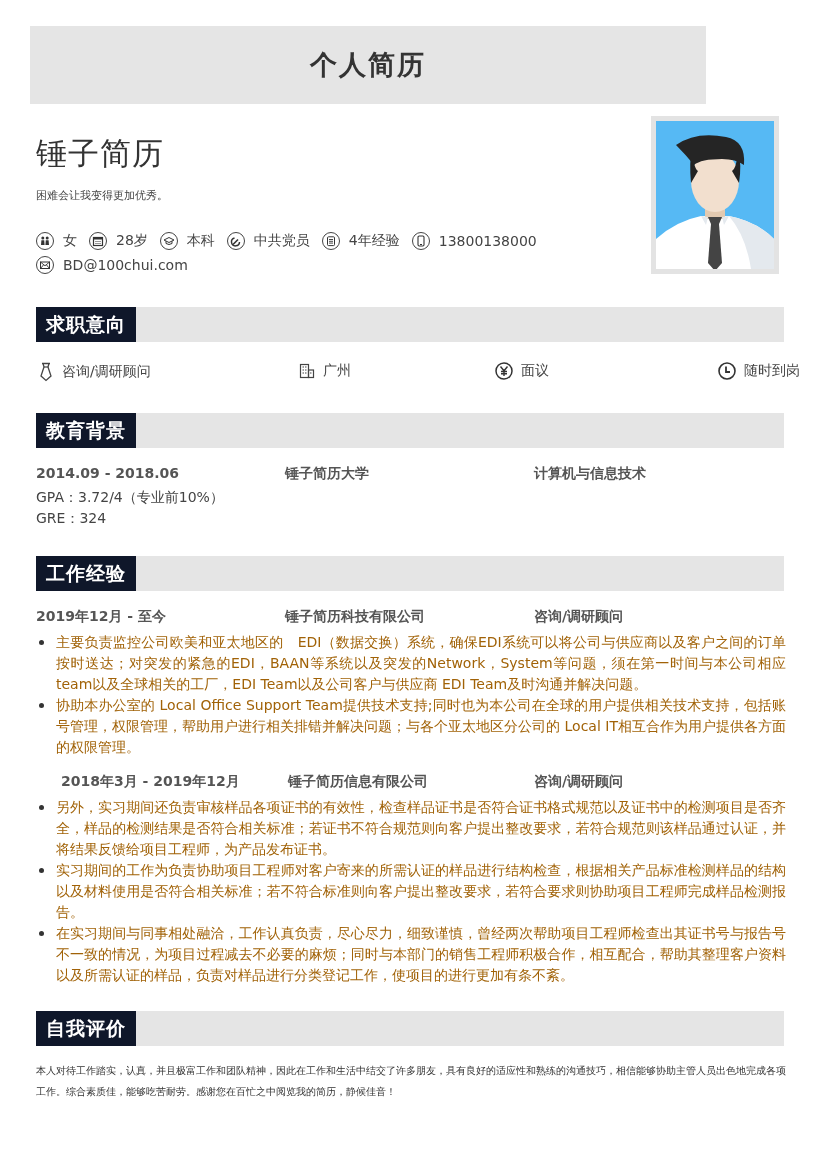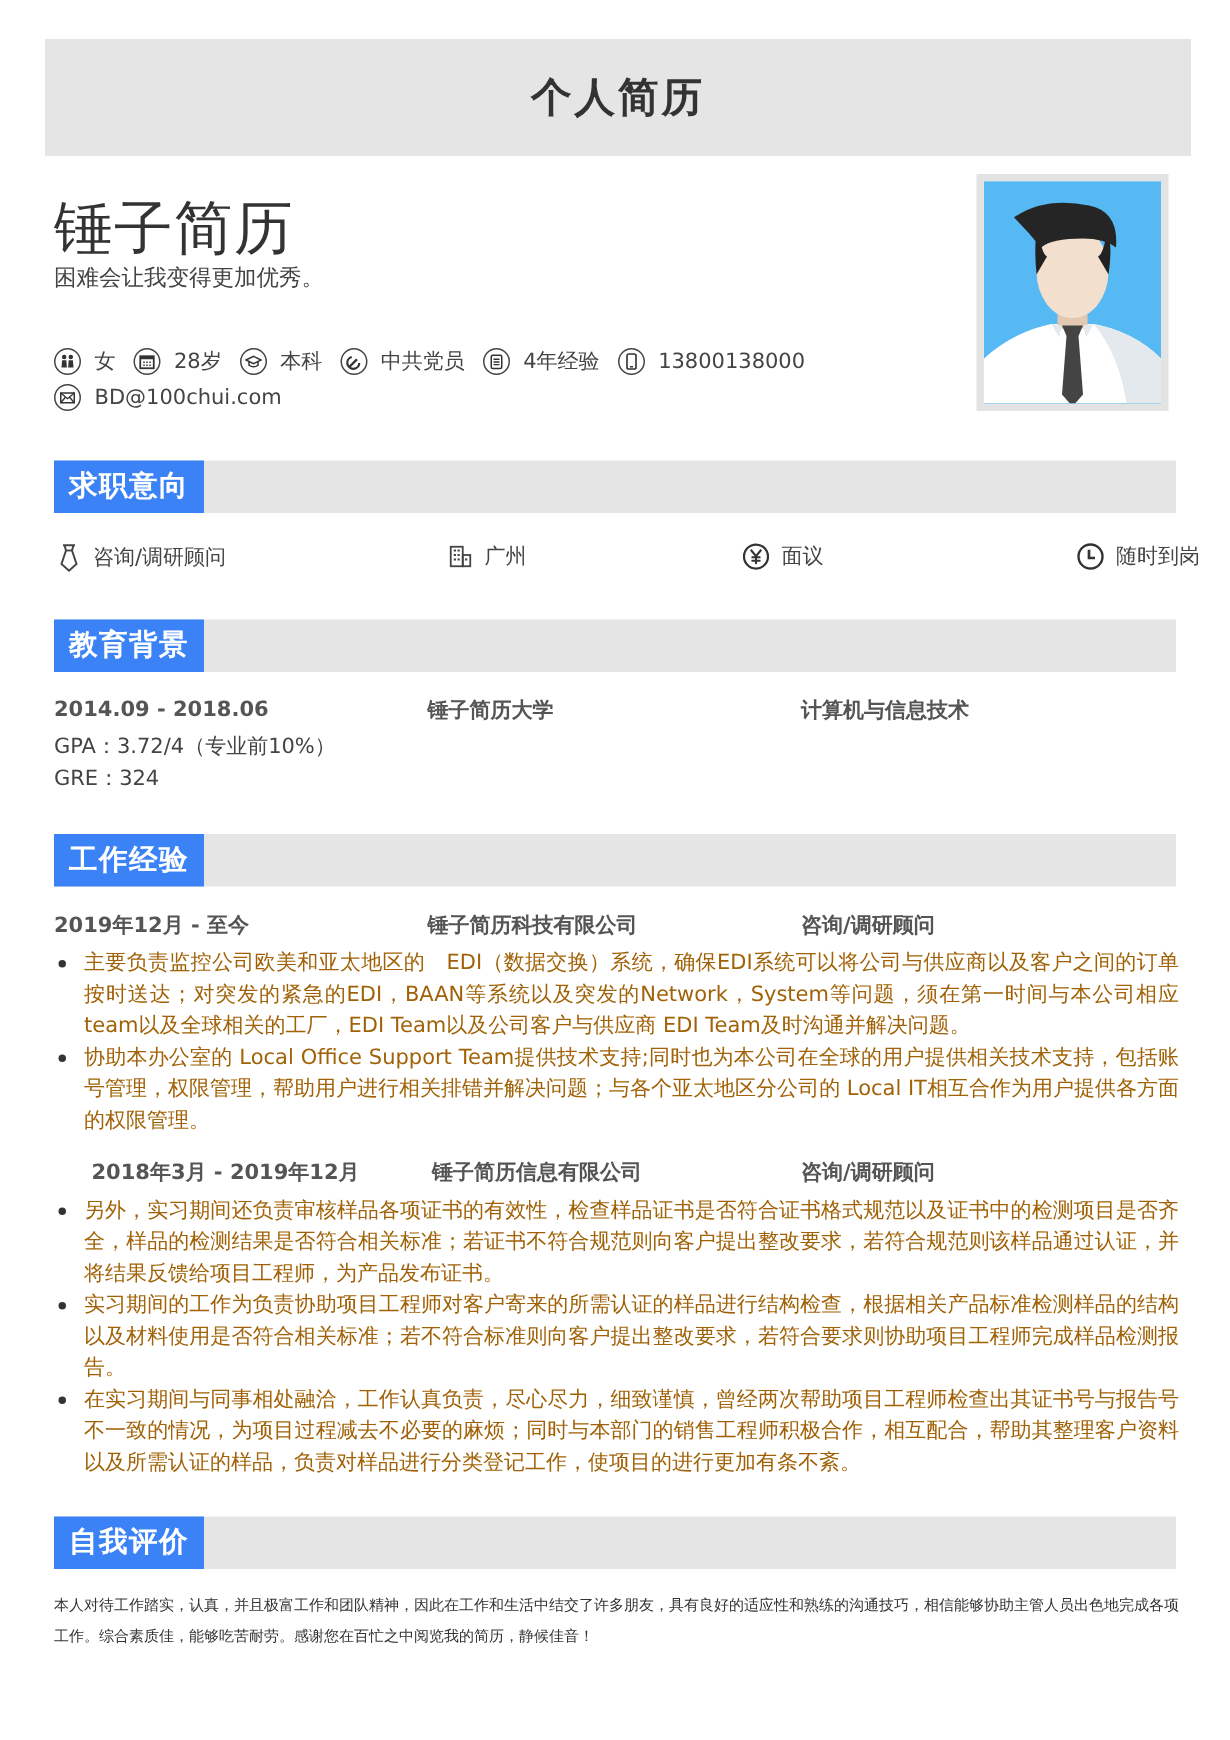--- a/index.html
+++ b/index.html
@@ -1,34 +1,34 @@
 <!DOCTYPE html>
 <html><head>
 <meta charset="utf-8">
 <style>
   * { box-sizing: border-box; margin: 0; padding: 0; }
   html, body { width: 820px; height: 1160px; background: #ffffff; }
   body { font-family: "DejaVu Sans", "Liberation Sans", sans-serif; color: #333333; position: relative; overflow: hidden; }
 
-  .top-banner { position: absolute; left: 30px; top: 26px; width: 764px; height: 78px; background: #e5e5e5; display: flex; align-items: center; justify-content: center; }
+  .top-banner { position: absolute; left: 30px; top: 26px; width: 676px; height: 78px; background: #e5e5e5; display: flex; align-items: center; justify-content: center; }
   .top-banner .title { font-size: 27px; font-weight: bold; color: #333333; letter-spacing: 2px; }
 
   .profile { position: absolute; left: 36px; top: 130px; width: 600px; }
-  .profile .name { font-size: 39px; color: #333; line-height: 46px; letter-spacing: 1px; }
-  .profile .motto { font-size: 15px; color: #444; }
+  .profile .name { font-size: 31px; color: #333; line-height: 46px; letter-spacing: 1px; }
+  .profile .motto { margin-top: 12px; font-size: 11px; color: #444; }
   .info-row { position: absolute; left: 36px; display: flex; align-items: center; font-size: 14px; color: #444; }
   .info-item { display: flex; align-items: center; margin-right: 12px; }
   .icon-circle { width: 18px; height: 18px; border: 1.3px solid #444; border-radius: 50%; display: inline-flex; align-items: center; justify-content: center; margin-right: 9px; }
   .icon-circle svg { width: 12px; height: 12px; }
 
   .photo { position: absolute; left: 651px; top: 116px; width: 128px; height: 158px; background: #e3e3e3; padding: 5px; }
   .photo .inner { width: 100%; height: 100%; background: #56b9f4; overflow: hidden; position: relative; }
 
   .section-head { position: absolute; left: 36px; width: 748px; height: 35px; background: #e5e5e5; }
-  .section-head .label { position: absolute; left: 0; top: 0; height: 35px; padding: 0 10px; background: #3b82f6; color: #ffffff; font-size: 19px; font-weight: bold; line-height: 35px; letter-spacing: 1px; }
+  .section-head .label { position: absolute; left: 0; top: 0; height: 35px; padding: 0 10px; background: #0f172a; color: #ffffff; font-size: 19px; font-weight: bold; line-height: 35px; letter-spacing: 1px; }
 
   .intent-item { position: absolute; top: 362px; display: flex; align-items: center; font-size: 14px; color: #444; }
   .intent-item svg { margin-right: 8px; }
 
   .row3 { position: absolute; left: 36px; width: 748px; font-size: 14px; font-weight: bold; color: #555; }
   .row3 span { position: absolute; top: 0; white-space: nowrap; }
   .plain { position: absolute; left: 36px; font-size: 14px; color: #444; }
 
   .bullets { position: absolute; left: 36px; width: 750px; font-size: 14px; color: #a16207; line-height: 21px; }
   .bullets li { list-style: none; position: relative; padding-left: 20px; text-align: justify; }

